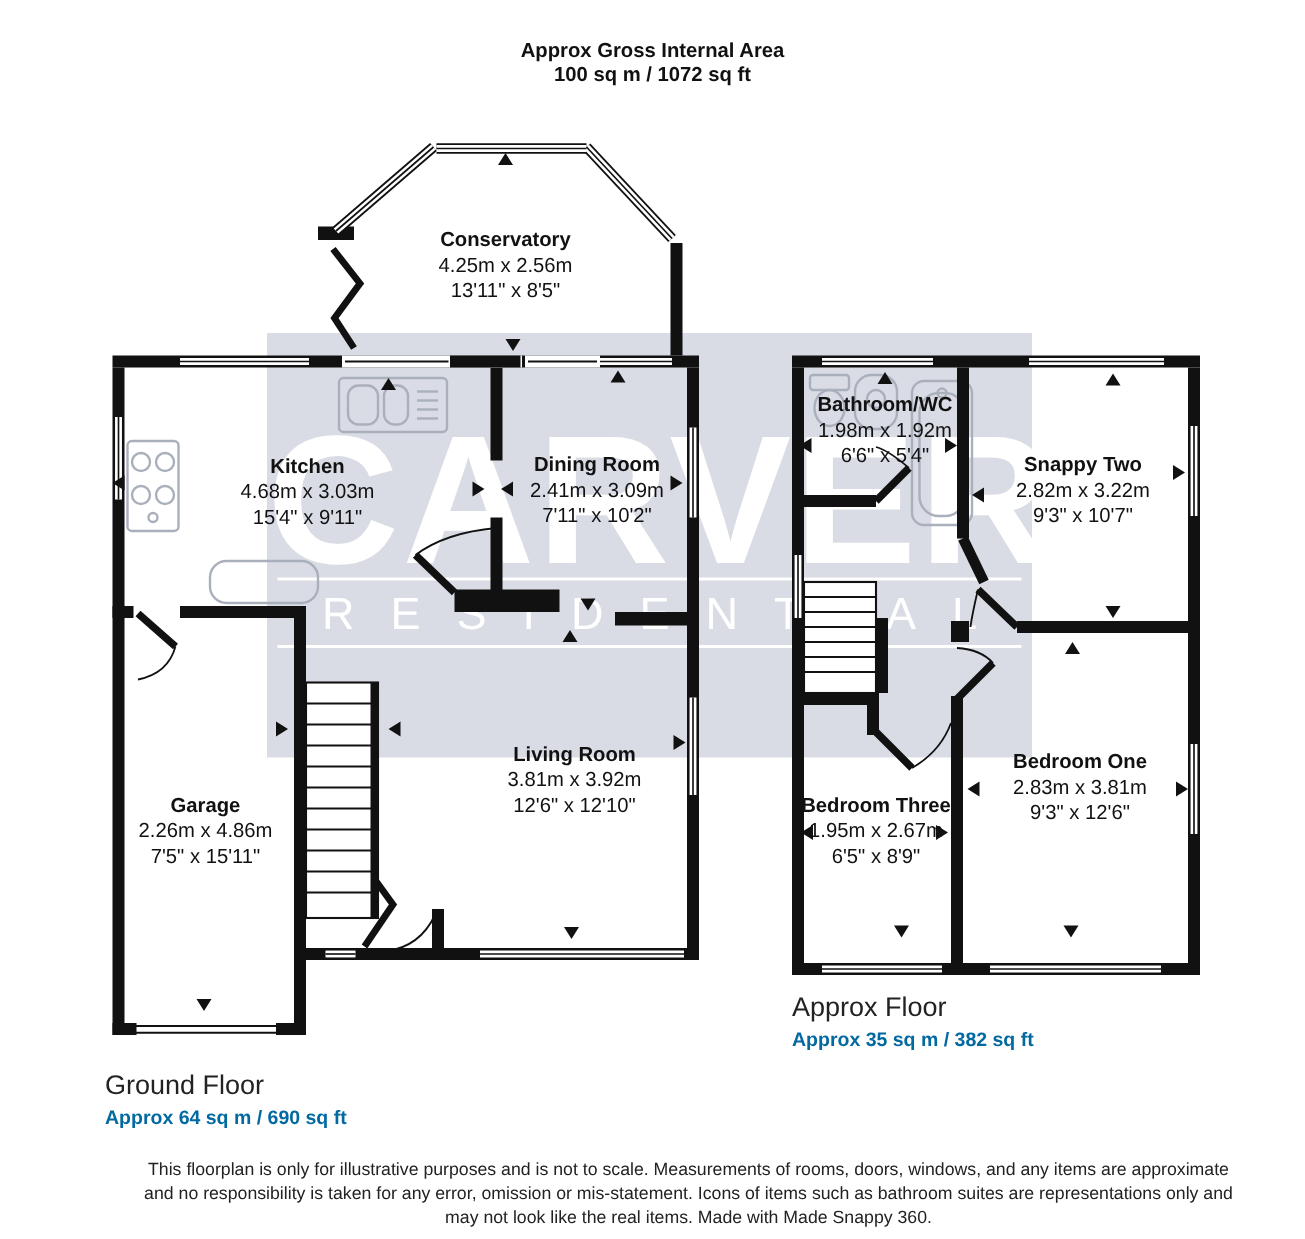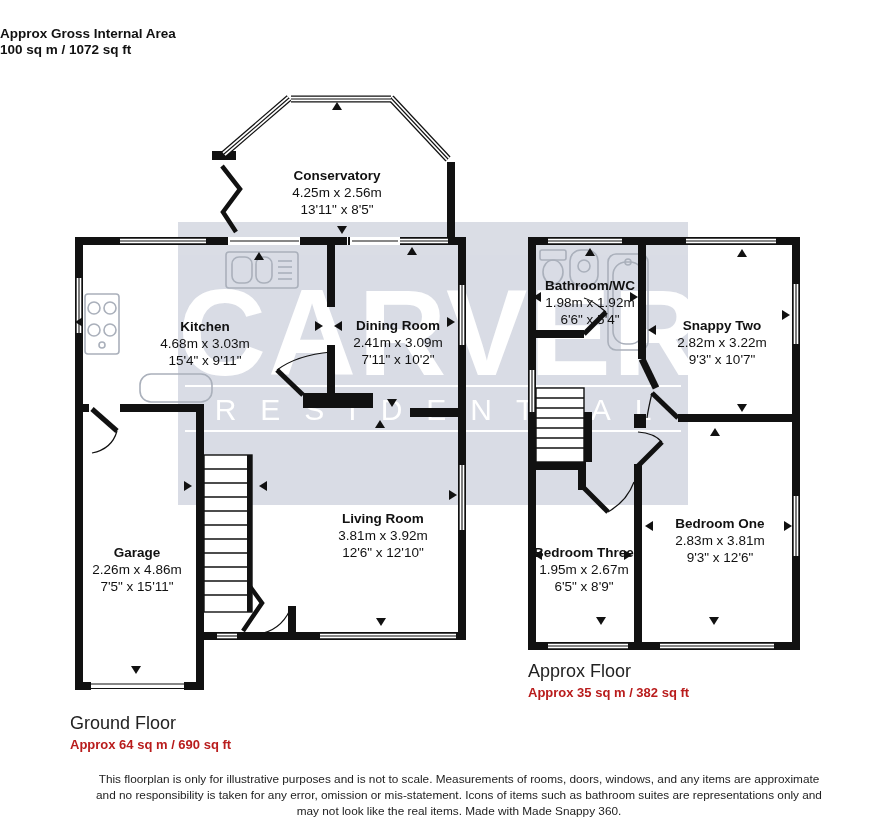--- a/index.html
+++ b/index.html
@@ -1,37 +1,37 @@
 <!DOCTYPE html>
 <html><head>
 <meta charset="utf-8">
 <style>
   html,body{margin:0;padding:0;background:#fff;}
   #page{position:relative;width:870px;height:826px;background:#ffffff;overflow:hidden;
         font-family:"Liberation Sans",sans-serif;color:#111;}
   
-  .hdr{position:absolute;left:0;right:0;text-align:left;font-weight:bold;font-size:13.5px;color:#111;}
+  .hdr{position:absolute;left:0;right:0;text-align:center;font-weight:bold;font-size:13.5px;color:#111;}
   
   #watermark{position:absolute;left:178px;top:222px;width:510px;height:283px;
              background:#d8dbe4;opacity:.95;}
   .wm-carver{position:absolute;top:50px;left:0;right:0;text-align:center;
              font-weight:bold;font-size:122px;line-height:1;color:#fff;letter-spacing:2px;}
   .wm-rule{position:absolute;left:7px;right:7px;height:2px;background:#fff;}
   .wm-res{position:absolute;top:173px;left:0;right:0;text-align:center;
           font-size:30px;line-height:1;color:#fff;letter-spacing:24px;text-indent:24px;}
   
   #plan{position:absolute;left:0;top:0;width:870px;height:826px;}
   
   .room-label{position:absolute;transform:translateX(-50%);text-align:center;
-              font-size:13.5px;line-height:17px;color:#111;white-space:nowrap;margin-top:16px;}
+              font-size:13.5px;line-height:17px;color:#111;white-space:nowrap;}
   .room-label .rname{font-weight:bold;display:block;}
   .room-label .dim{display:block;}
   .room-label.wrap{white-space:normal;width:104px;}
   .floor-title{position:absolute;font-size:18px;color:#222;}
-  .floor-area{position:absolute;font-weight:bold;font-size:13px;color:#b91c1c;}
+  .floor-area{position:absolute;font-weight:bold;font-size:13px;color:#0369a1;}
   
   .foot{position:absolute;left:0;right:0;text-align:center;font-size:11.8px;color:#222;padding-left:48px;}
 </style>
 </head>
 <body>
 
 <div id="page">
 
   <div class="hdr" style="top:26px;">Approx Gross Internal Area</div>
   <div class="hdr" style="top:42px;">100 sq m / 1072 sq ft</div>

